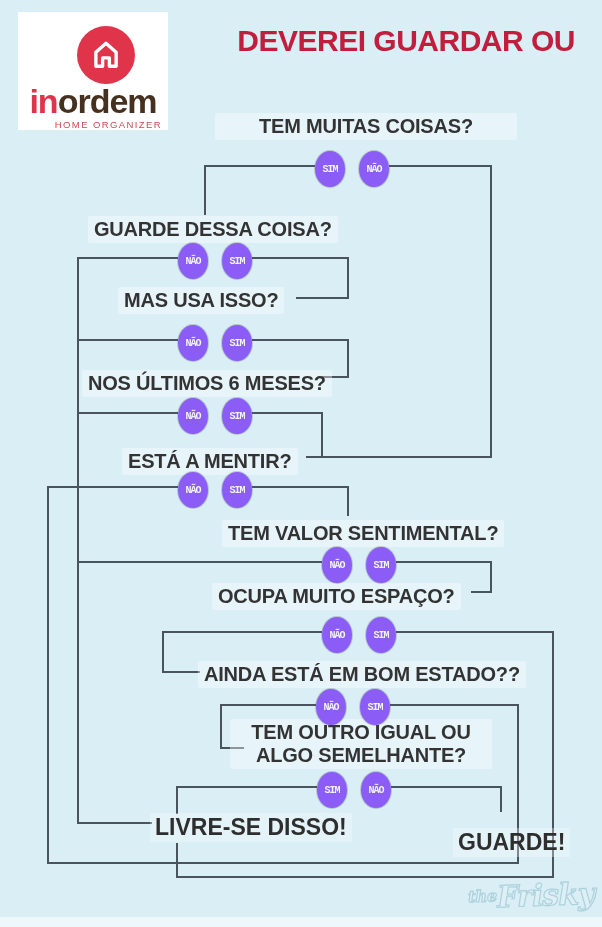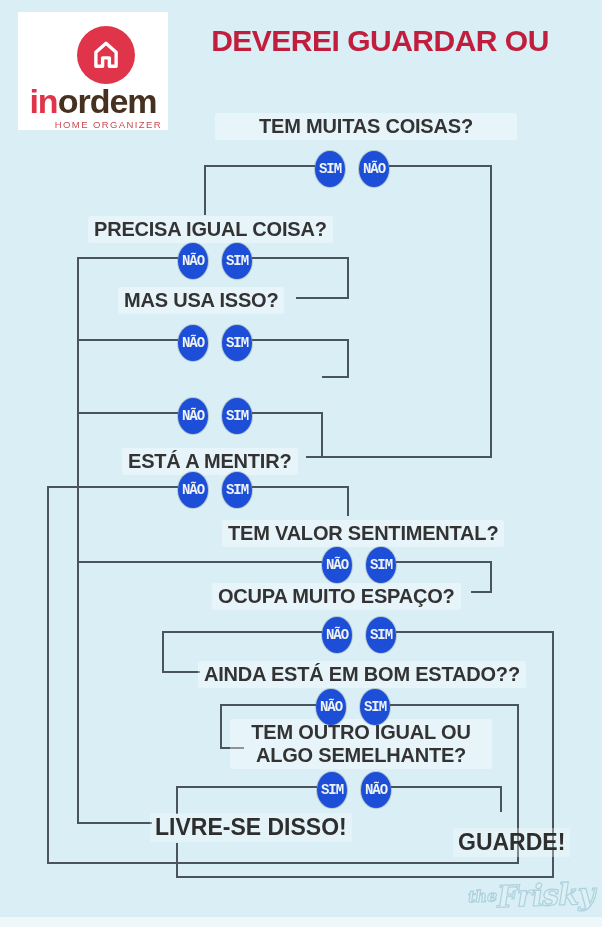--- a/index.html
+++ b/index.html
@@ -10,34 +10,34 @@
   }
   .bottom-fade{position:absolute;left:0;bottom:0;width:602px;height:10px;background:#eef7fa;}
   
   .logo-box{position:absolute;left:18px;top:12px;width:150px;height:118px;background:#ffffff;}
   .logo-mark{position:absolute;left:59px;top:14px;width:58px;height:58px;border-radius:50%;background:#e0344a;display:flex;align-items:center;justify-content:center;}
   .brand{position:absolute;left:0;top:72px;width:150px;text-align:center;font-weight:bold;font-size:34px;letter-spacing:-1px;line-height:1;}
   .brand .in{color:#e0344a;margin-top:25px;}
   .brand .ordem{color:#46301f;}
   .tagline{position:absolute;left:0;top:107px;width:144px;text-align:right;font-size:9.5px;font-weight:normal;color:#cc4b51;letter-spacing:1.4px;}
   
-  .title{position:absolute;left:185px;top:24px;width:390px;text-align:center;font-weight:bold;font-size:30px;line-height:1.13;color:#c01e3c;letter-spacing:-0.5px;}
+  .title{position:absolute;left:185px;top:24px;width:390px;text-align:right;font-weight:bold;font-size:30px;line-height:1.13;color:#c01e3c;letter-spacing:-0.5px;}
   
   .q{
     position:absolute;font-weight:bold;font-size:20px;color:#333333;
     white-space:nowrap;letter-spacing:-0.2px;line-height:1.15;
     background:rgba(255,255,255,0.38);padding:2px 6px;border-radius:2px;
   }
   .q.center{text-align:center;white-space:normal;}
   .outcome{position:absolute;font-weight:bold;font-size:23px;color:#2e2e2e;white-space:nowrap;background:rgba(255,255,255,0.30);padding:1px 5px;}
   
   .node{
     position:absolute;width:30px;height:36px;border-radius:50%;
-    background:#1d4ed8;color:#eef3f4;
-    font-family:"Liberation Mono", monospace;font-weight:bold;font-size:14px;letter-spacing:-1px;
+    background:#8b5cf6;color:#eef3f4;
+    font-family:"Liberation Mono", monospace;font-weight:bold;font-size:10px;letter-spacing:-1px;
     display:flex;align-items:center;justify-content:center;
     box-shadow:0 0 0 1px rgba(66,82,90,0.25);
   }
   
   .hl{position:absolute;height:2px;background:#4a545c;}
   .vl{position:absolute;width:2px;background:#4a545c;}
   
   .watermark{
     position:absolute;right:8px;top:878px;
     font-family:"DejaVu Serif", serif;font-style:italic;font-weight:bold;font-size:30px;
@@ -106,22 +106,23 @@
   <div class="vl" style="left:490px;top:561px;height:32px"></div>
   <div class="vl" style="left:162px;top:631px;height:42px"></div>
   <div class="vl" style="left:552px;top:631px;height:247px"></div>
   <div class="vl" style="left:220px;top:704px;height:45px"></div>
   <div class="vl" style="left:517px;top:704px;height:160px"></div>
   <div class="vl" style="left:500px;top:786px;height:26px"></div>
   <div class="vl" style="left:176px;top:786px;height:28px"></div>
   <div class="vl" style="left:176px;top:843px;height:35px"></div>
 
   <div class="q center" style="left:215px;top:113px;width:290px">TEM MUITAS COISAS?</div>
-  <div class="q" style="left:88px;top:216px">PRECISA IGUAL COISA?</div>
+  <div class="q" style="left:88px;top:216px">GUARDE DESSA COISA?</div>
   <div class="q" style="left:118px;top:287px">MAS USA ISSO?</div>
+  <div class="q" style="left:82px;top:370px">NOS ÚLTIMOS 6 MESES?</div>
   <div class="q" style="left:122px;top:448px">ESTÁ A MENTIR?</div>
   <div class="q" style="left:222px;top:520px">TEM VALOR SENTIMENTAL?</div>
   <div class="q" style="left:212px;top:583px">OCUPA MUITO ESPAÇO?</div>
   <div class="q" style="left:198px;top:661px">AINDA ESTÁ EM BOM ESTADO??</div>
   <div class="q center" style="left:230px;top:719px;width:250px">
     <div>TEM OUTRO IGUAL OU</div>
     <div>ALGO SEMELHANTE?</div>
   </div>
 
   <div class="node" style="left:315px;top:151px">SIM</div>

